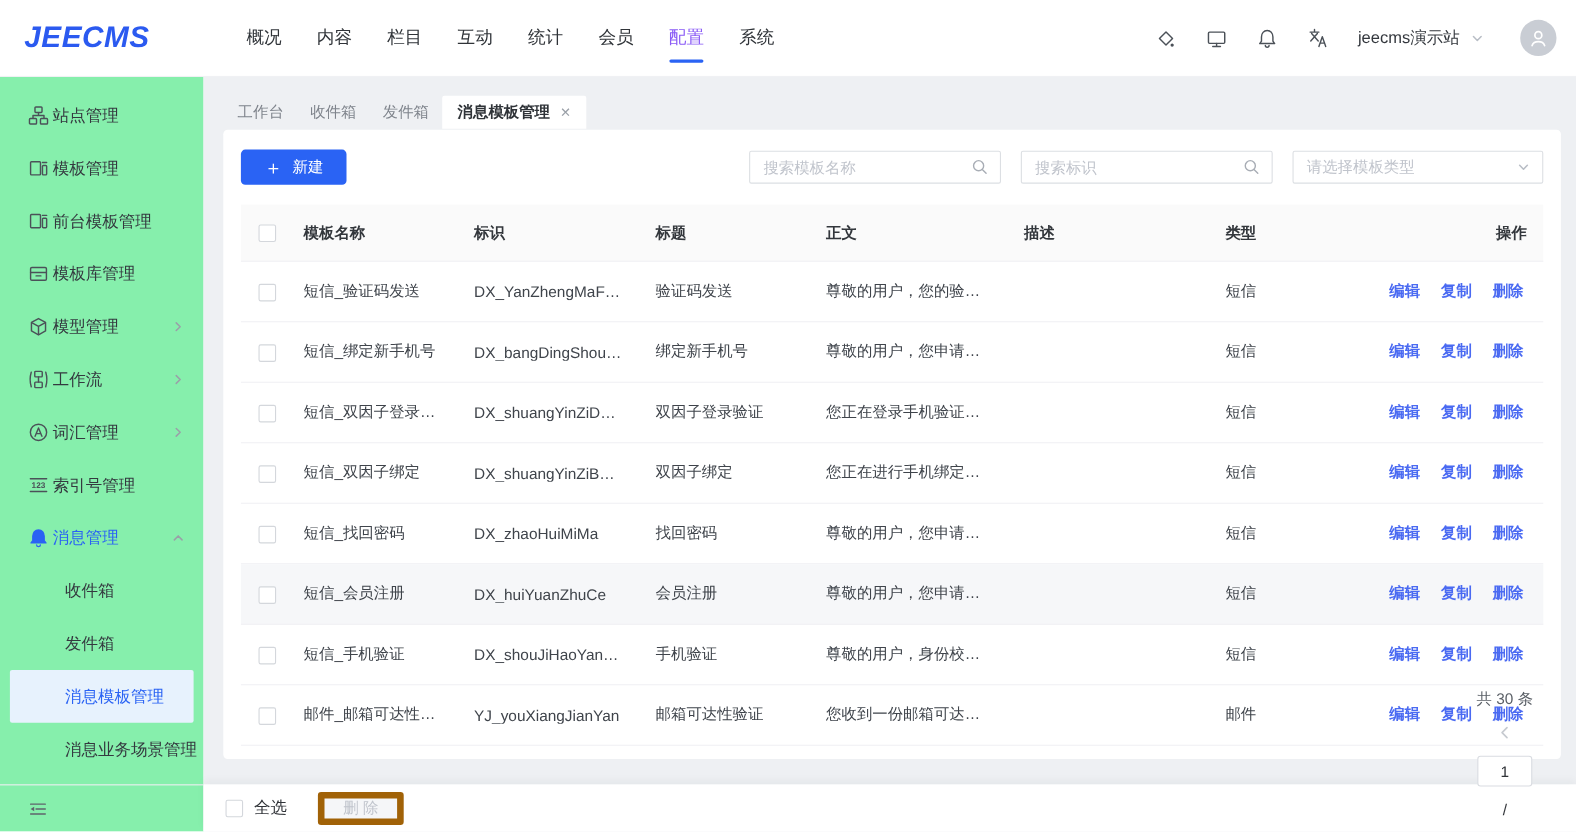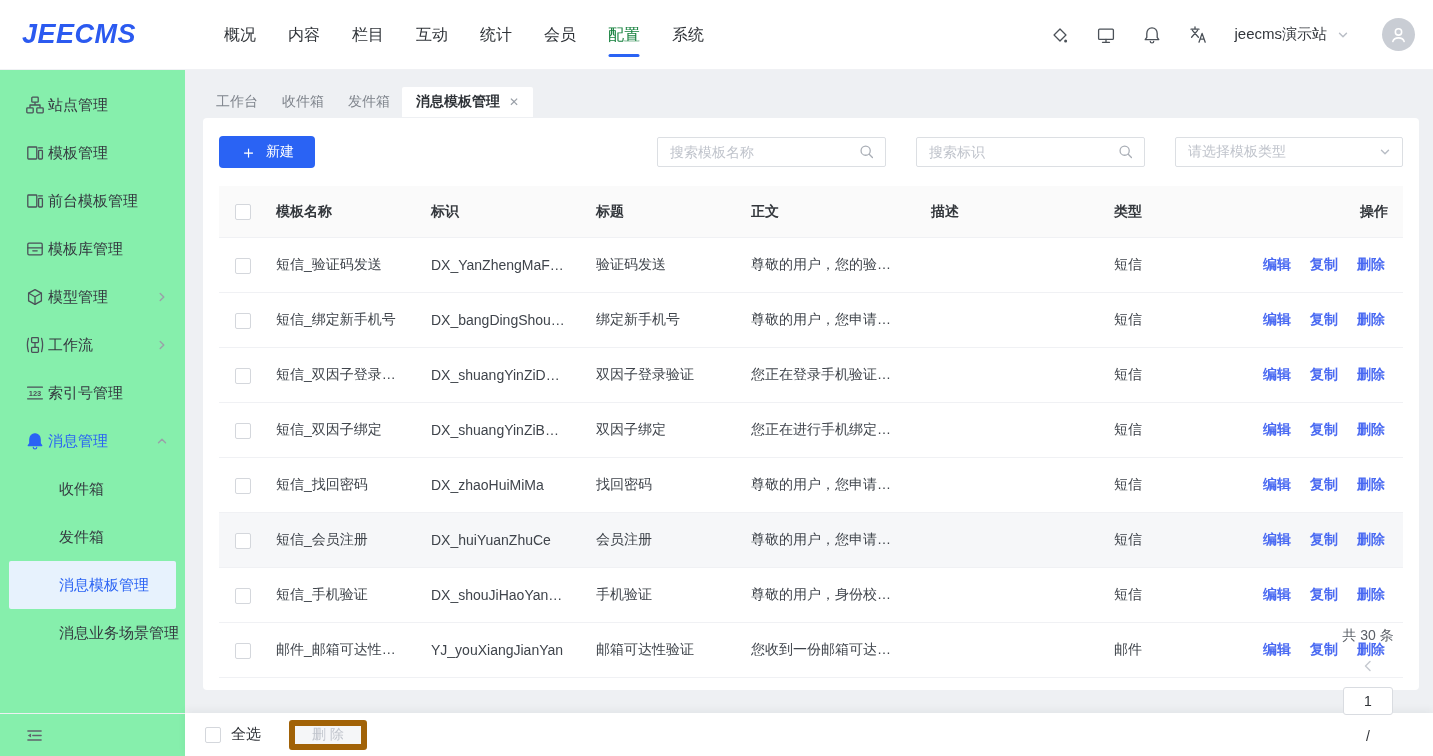--- a/index.html
+++ b/index.html
@@ -5,21 +5,21 @@
   * { box-sizing: border-box; margin: 0; padding: 0; }
   html,body { width: 1433px; height: 756px; overflow: hidden; }
   body { font-family: "Liberation Sans", "DejaVu Sans", sans-serif; background: #fff; color: #303338; }
   svg { display: block; }
 
   
   .topbar { height: 70px; display: flex; align-items: center; background: #fff; border-bottom: 1px solid #f0f1f4; position: relative; z-index: 20; }
   .logo { width: 185px; padding-left: 22px; font-size: 27px; font-weight: bold; font-style: italic; color: #2b5af0; letter-spacing: .5px; }
   .main-nav { display: flex; margin-left: 23px; height: 70px; }
   .nav-item { font-size: 16px; color: #2f3338; padding: 0 16px; height: 70px; line-height: 70px; position: relative; cursor: pointer; white-space: nowrap; }
-  .nav-item.active { color: #15803d; }
+  .nav-item.active { color: #8b5cf6; }
   .nav-item.active::after { content:""; position: absolute; left: 50%; transform: translateX(-50%); bottom: 13px; width: 31px; height: 3px; border-radius: 2px; background: #2a63f4; }
   .topbar-right { margin-left: auto; display: flex; align-items: center; padding-right: 18px; }
   .topbar-tools { display: flex; align-items: center; gap: 26px; }
   .tool-icon { width: 20px; height: 20px; cursor: pointer; color: #4b5158; }
   .site-switcher { display: flex; align-items: center; gap: 9px; margin-left: 26px; cursor: pointer; }
   .site-name { font-size: 15px; color: #33373d; }
   .chev-sm { width: 14px; height: 14px; color: #b9bec6; }
   .avatar { width: 33px; height: 33px; border-radius: 50%; background: #c9cdd4; margin-left: 32px; display: flex; align-items: center; justify-content: center; cursor: pointer; }
 
   
@@ -43,21 +43,21 @@
   .tab { height: 30px; display: flex; align-items: center; padding: 0 12px; font-size: 14px; color: #7f848c; cursor: pointer; white-space: nowrap; }
   .tab.active { background: #fff; color: #2f3338; font-weight: bold; border-radius: 2px 2px 0 0; padding: 0 14px; }
   .tab-close { margin-left: 9px; font-size: 12px; color: #9aa0a8; font-weight: normal; cursor: pointer; }
 
   .content-area { flex: 1; min-height: 0; }
   .panel { background: #fff; border-radius: 4px; margin: 1px 14px 0 18px; height: 572px; padding: 18px 16px 0; overflow: hidden; }
 
   .toolbar { display: flex; align-items: center; }
   .btn-new { height: 32px; padding: 0 21px; background: #2a63f4; color: #fff; border: none; border-radius: 4px; font-size: 14px; display: flex; align-items: center; gap: 9px; cursor: pointer; font-family: inherit; }
   .btn-new .plus { font-size: 17px; font-weight: normal; line-height: 1; }
-  .toolbar-right { margin-left: auto; display: flex; align-items: center; gap: 30px; }
+  .toolbar-right { margin-left: auto; display: flex; align-items: center; gap: 18px; }
   .search-box { position: relative; width: 229px; height: 30px; }
   .search-box input { width: 100%; height: 100%; border: 1px solid #dcdfe3; border-radius: 2px; padding: 0 34px 0 12px; font-size: 14px; color: #33373d; outline: none; font-family: inherit; background: #fff; }
   .search-box input::placeholder { color: #c0c4cc; }
   .search-icon { position: absolute; right: 11px; top: 6px; width: 17px; height: 17px; color: #a8adb5; cursor: pointer; }
   .select-box { width: 228px; height: 30px; border: 1px solid #dcdfe3; border-radius: 2px; display: flex; align-items: center; padding: 0 10px 0 12px; font-size: 14px; color: #c0c4cc; cursor: pointer; background: #fff; }
   .select-box .chev-sm { margin-left: auto; }
 
   
   .table { margin-top: 18px; font-size: 14px; }
   .thead-row, .tr { display: grid; grid-template-columns: 57px 155px 165px 155px 180px 183px 146px 1fr; align-items: center; }
@@ -234,20 +234,34 @@
               </svg>
             </span>
     <span class="menu-label">工作流</span>
     <span class="menu-arrow">
               <svg viewBox="0 0 14 14" width="14" height="14" fill="none" stroke="currentColor" stroke-width="1.4" stroke-linecap="round" stroke-linejoin="round">
                 <path d="M5.2 3.5 L8.8 7 L5.2 10.5"></path>
               </svg>
             </span>
   </div>
 
+  <div class="menu-item">
+    <span class="menu-icon icon-slot">
+              <svg viewBox="0 0 20 20" width="20" height="20" fill="none" stroke="currentColor" stroke-width="1.3" stroke-linejoin="round" stroke-linecap="round">
+                <circle cx="10" cy="10" r="7.4"></circle>
+                <path d="M6.9 13.6 L10 6 L13.1 13.6 M8 11.2 H12"></path>
+              </svg>
+            </span>
+    <span class="menu-label">词汇管理</span>
+    <span class="menu-arrow">
+              <svg viewBox="0 0 14 14" width="14" height="14" fill="none" stroke="currentColor" stroke-width="1.4" stroke-linecap="round" stroke-linejoin="round">
+                <path d="M5.2 3.5 L8.8 7 L5.2 10.5"></path>
+              </svg>
+            </span>
+  </div>
 
   <div class="menu-item">
     <span class="menu-icon icon-slot">
               <svg viewBox="0 0 20 20" width="20" height="20" fill="none" stroke="currentColor" stroke-width="1.3" stroke-linecap="round">
                 <path d="M2.6 4.2 H17.4 M2.6 15.8 H17.4"></path>
                 <text x="10" y="12.7" text-anchor="middle" font-size="7.5" fill="currentColor" stroke="none" font-weight="bold">123</text>
               </svg>
             </span>
     <span class="menu-label">索引号管理</span>
 

